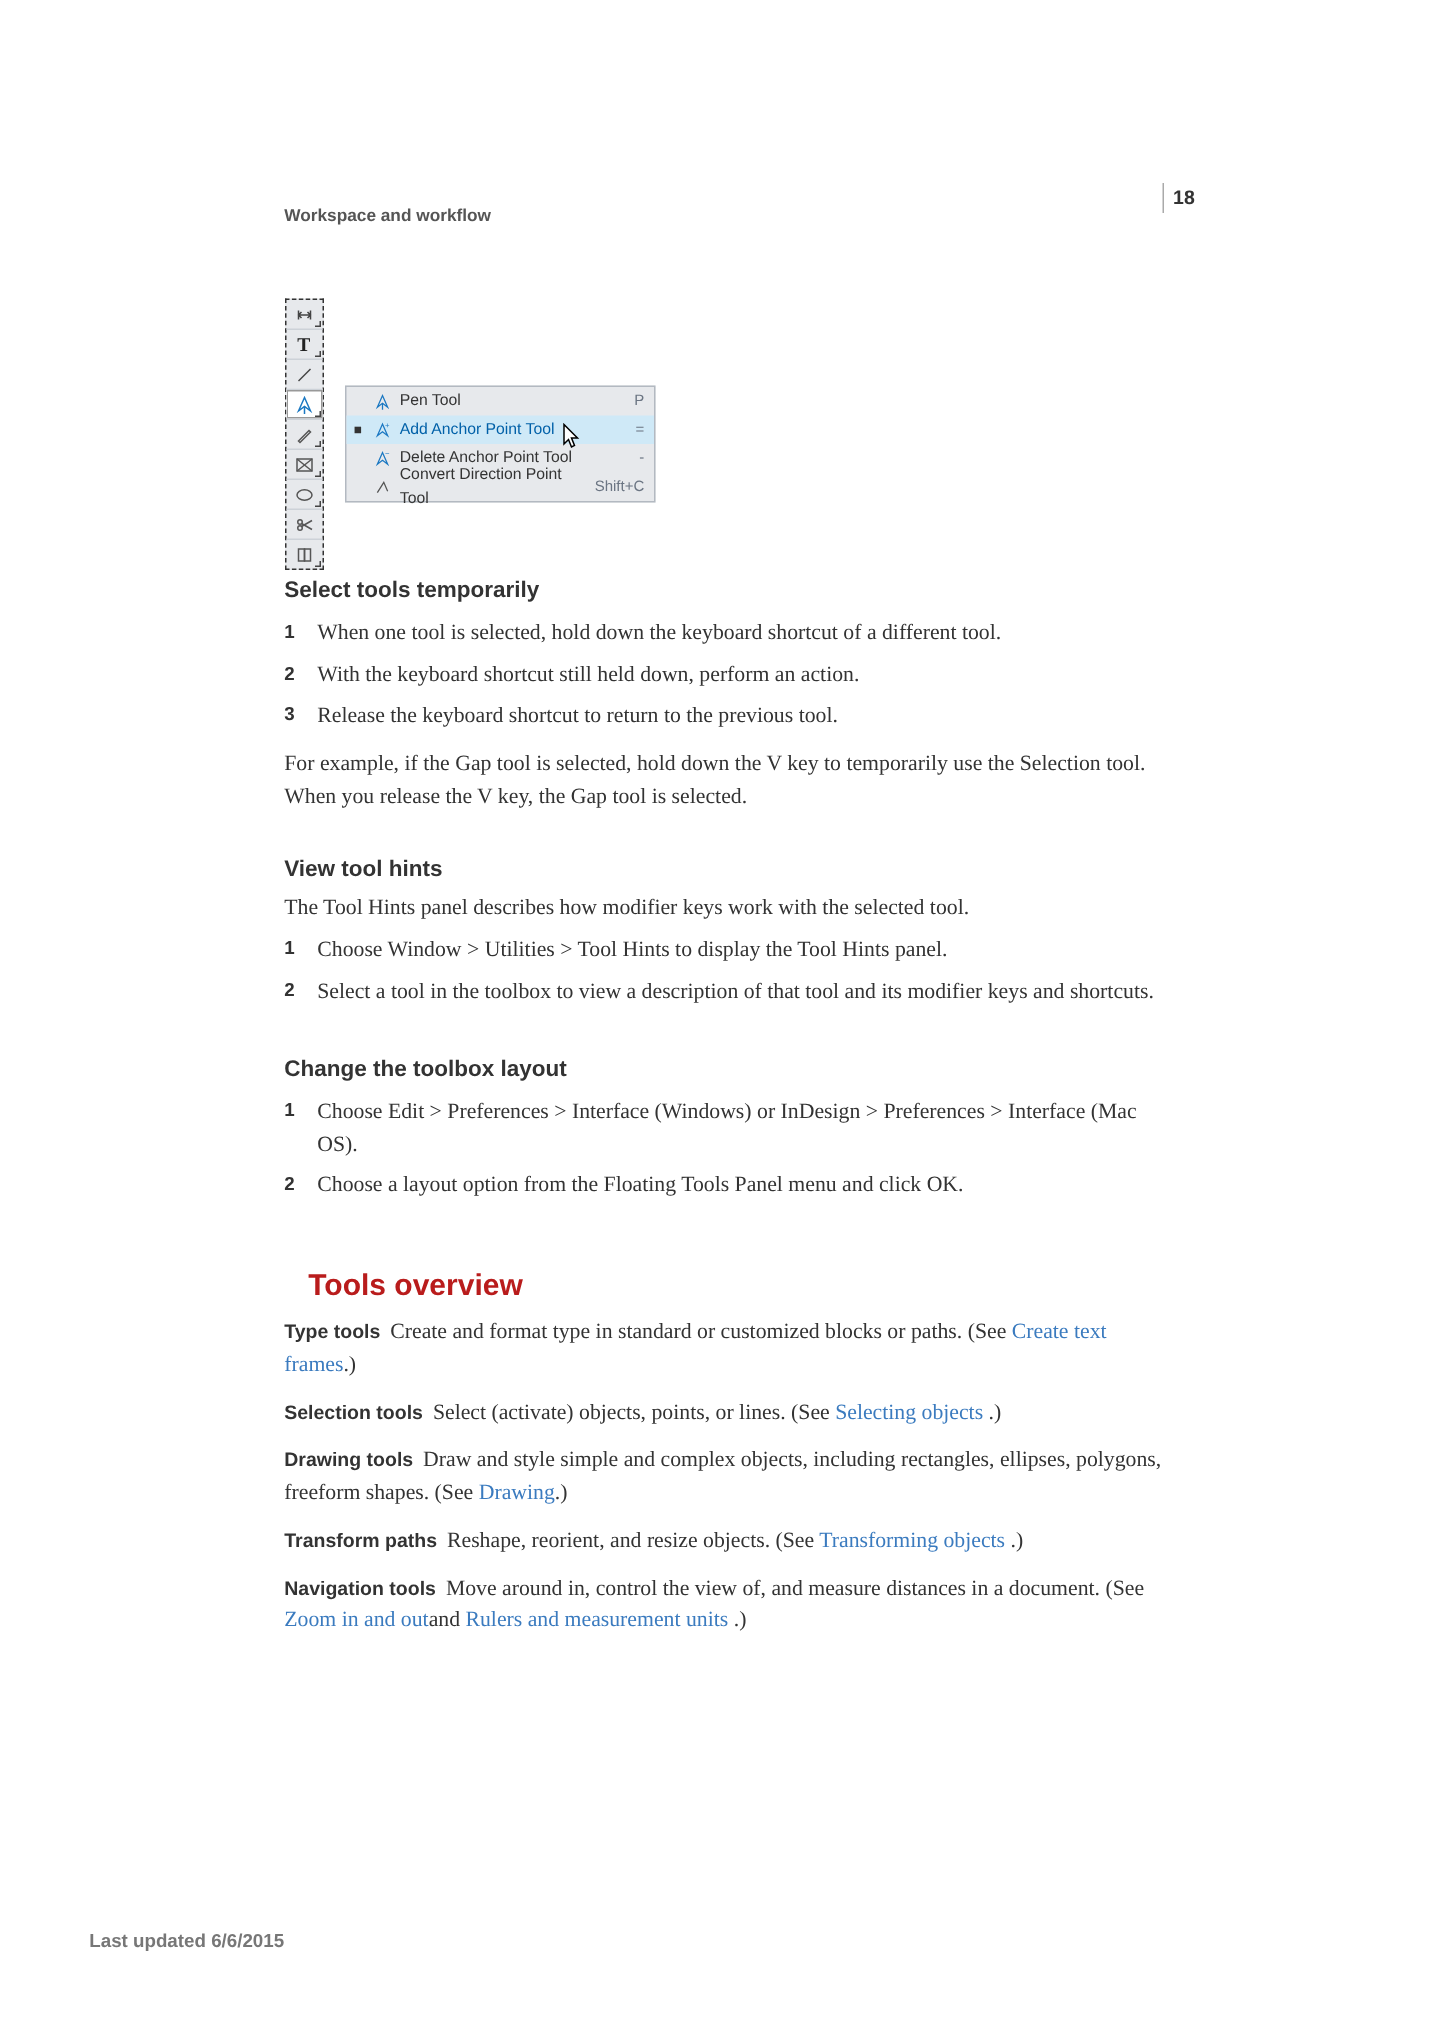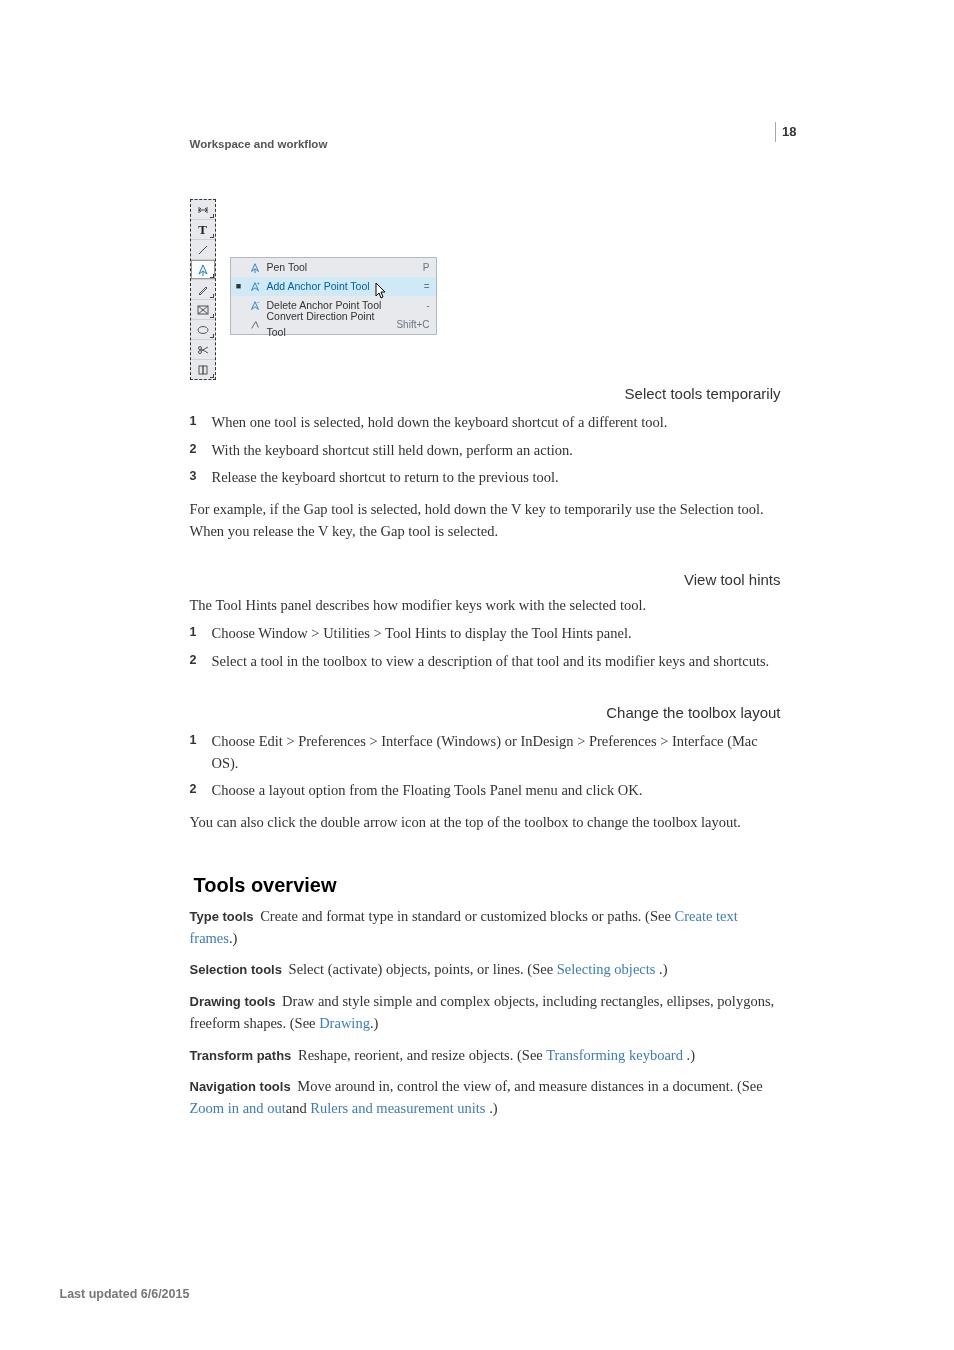--- a/index.html
+++ b/index.html
@@ -103,32 +103,31 @@
   .fly-label { flex: 1; }
   .fly-short { width: 42px; text-align: right; font-size: 10px; color: #6b7583; }
   .cursor-ptr {
     position: absolute;
     left: 185px;
     top: 83px;
   }
 
   h3.sub {
     font-family: "Myriad Pro", "Helvetica Neue", Arial, sans-serif;
-    font-weight: 400;
+    font-weight: 700;
     font-size: 15px;
     margin: 26px 0 4px;
     color: #333;
-    text-align: right;
   }
   h2.sec {
     font-family: "Myriad Pro", "Helvetica Neue", Arial, sans-serif;
     font-weight: 700;
     font-size: 20px;
-    margin: 36px 4px 6px;
-    color: #000000;
+    margin: 36px 16px 6px;
+    color: #b91c1c;
   }
   .body-p {
     margin: 4px 0 10px;
     color: #333;
   }
   ol.steps {
     list-style: none;
     padding: 0;
     margin: 0 0 6px 0;
     counter-reset: step;
@@ -303,42 +302,41 @@
   <ol class="steps">
     <li>Choose Window &gt; Utilities &gt; Tool Hints to display the Tool Hints panel.</li>
     <li>Select a tool in the toolbox to view a description of that tool and its modifier keys and shortcuts.</li>
   </ol>
 
   <h3 class="sub">Change the toolbox layout</h3>
   <ol class="steps">
     <li>Choose Edit &gt; Preferences &gt; Interface (Windows) or InDesign &gt; Preferences &gt; Interface (Mac OS).</li>
     <li>Choose a layout option from the Floating Tools Panel menu and click OK.</li>
   </ol>
-  <p class="body-p">You can also click the double arrow icon at the top of the toolbox to change the toolbox layout.</p>
 
   <h2 class="sec">Tools overview</h2>
 
   <p class="body-p">
     <span class="runin">Type tools</span>
     <span>Create and format type in standard or customized blocks or paths. (See </span><a class="xref" href="#">Create text frames</a><span>.)</span>
   </p>
 
   <p class="body-p">
     <span class="runin">Selection tools</span>
     <span>Select (activate) objects, points, or lines. (See </span><a class="xref" href="#">Selecting objects </a><span>.)</span>
   </p>
 
   <p class="body-p">
     <span class="runin">Drawing tools</span>
     <span>Draw and style simple and complex objects, including rectangles, ellipses, polygons, freeform shapes. (See </span><a class="xref" href="#">Drawing</a><span>.)</span>
   </p>
 
   <p class="body-p">
     <span class="runin">Transform paths</span>
-    <span>Reshape, reorient, and resize objects. (See </span><a class="xref" href="#">Transforming keyboard </a><span>.)</span>
+    <span>Reshape, reorient, and resize objects. (See </span><a class="xref" href="#">Transforming objects </a><span>.)</span>
   </p>
 
   <p class="body-p">
     <span class="runin">Navigation tools</span>
     <span>Move around in, control the view of, and measure distances in a document. (See </span><a class="xref" href="#">Zoom in and out</a><span>and </span><a class="xref" href="#">Rulers and measurement units </a><span>.)</span>
   </p>
 
 
   <div class="footer">Last updated 6/6/2015</div>
 </div>

